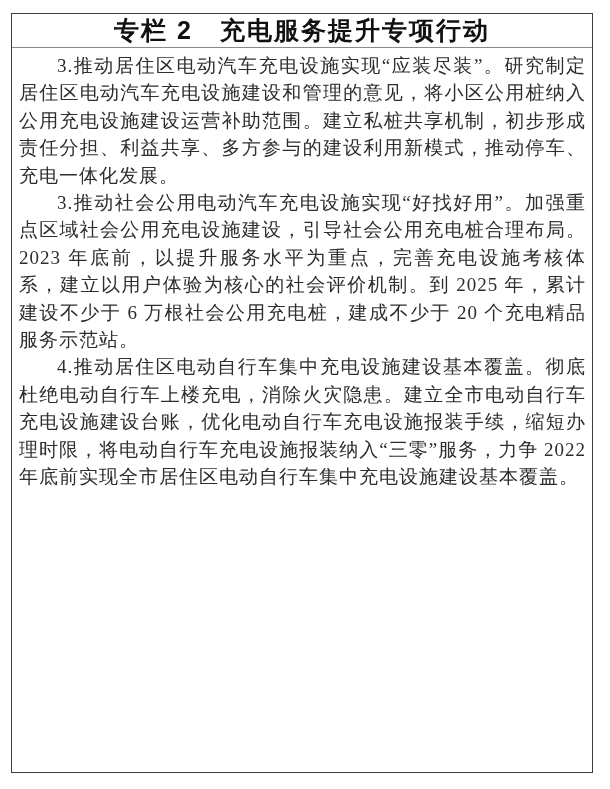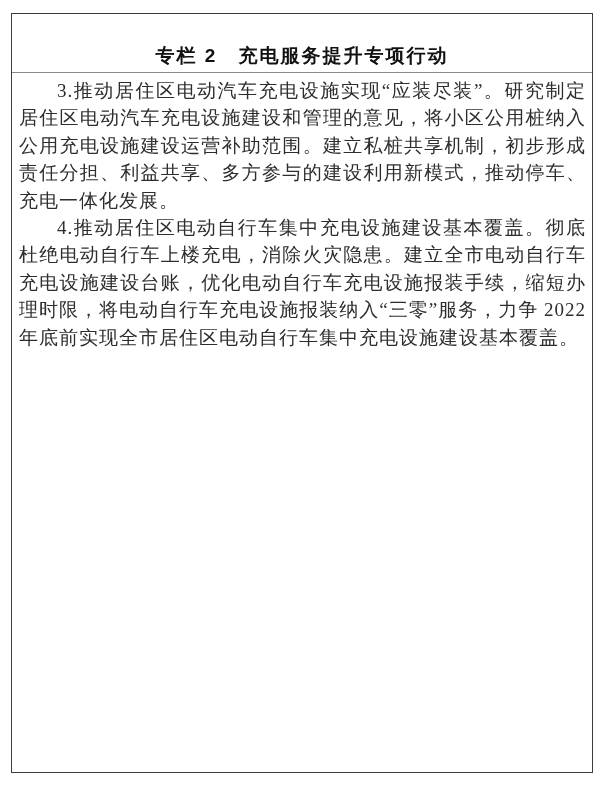--- a/index.html
+++ b/index.html
@@ -32,25 +32,24 @@
     background: var(--background);
   }
   .panel-title {
     height: 34px;
     display: flex;
     align-items: center;
     justify-content: center;
     border-bottom: 1px solid var(--divider);
     font-family: "Liberation Sans", "DejaVu Sans", sans-serif;
     font-weight: 700;
-    font-size: 19px;
+    font-size: 25px;
     letter-spacing: 2px;
     color: var(--title-text);
     white-space: nowrap;
-    margin-top: 25px;
   }
   .panel-body {
     padding: 4px 6px 0 7px;
     font-size: 19px;
     line-height: 27.4px;
     color: var(--text);
     text-align: justify;
     text-justify: inter-character;
     letter-spacing: 1px;
   }
@@ -63,17 +62,18 @@
 
 <div class="page">
   <div class="panel">
     <div class="panel-title">专栏 2　充电服务提升专项行动</div>
     <div class="panel-body">
 
 
         <p>3.推动居住区电动汽车充电设施实现“应装尽装”。研究制定居住区电动汽车充电设施建设和管理的意见，将小区公用桩纳入公用充电设施建设运营补助范围。建立私桩共享机制，初步形成责任分担、利益共享、多方参与的建设利用新模式，推动停车、充电一体化发展。</p>
 
 
+        <p>3.推动社会公用电动汽车充电设施实现“好找好用”。加强重点区域社会公用充电设施建设，引导社会公用充电桩合理布局。2023 年底前，以提升服务水平为重点，完善充电设施考核体系，建立以用户体验为核心的社会评价机制。到 2025 年，累计建设不少于 6 万根社会公用充电桩，建成不少于 20 个充电精品服务示范站。</p>
 
         <p>4.推动居住区电动自行车集中充电设施建设基本覆盖。彻底杜绝电动自行车上楼充电，消除火灾隐患。建立全市电动自行车充电设施建设台账，优化电动自行车充电设施报装手续，缩短办理时限，将电动自行车充电设施报装纳入“三零”服务，力争 2022 年底前实现全市居住区电动自行车集中充电设施建设基本覆盖。</p>
       </div>
   </div>
 </div>
 
 </body></html>

